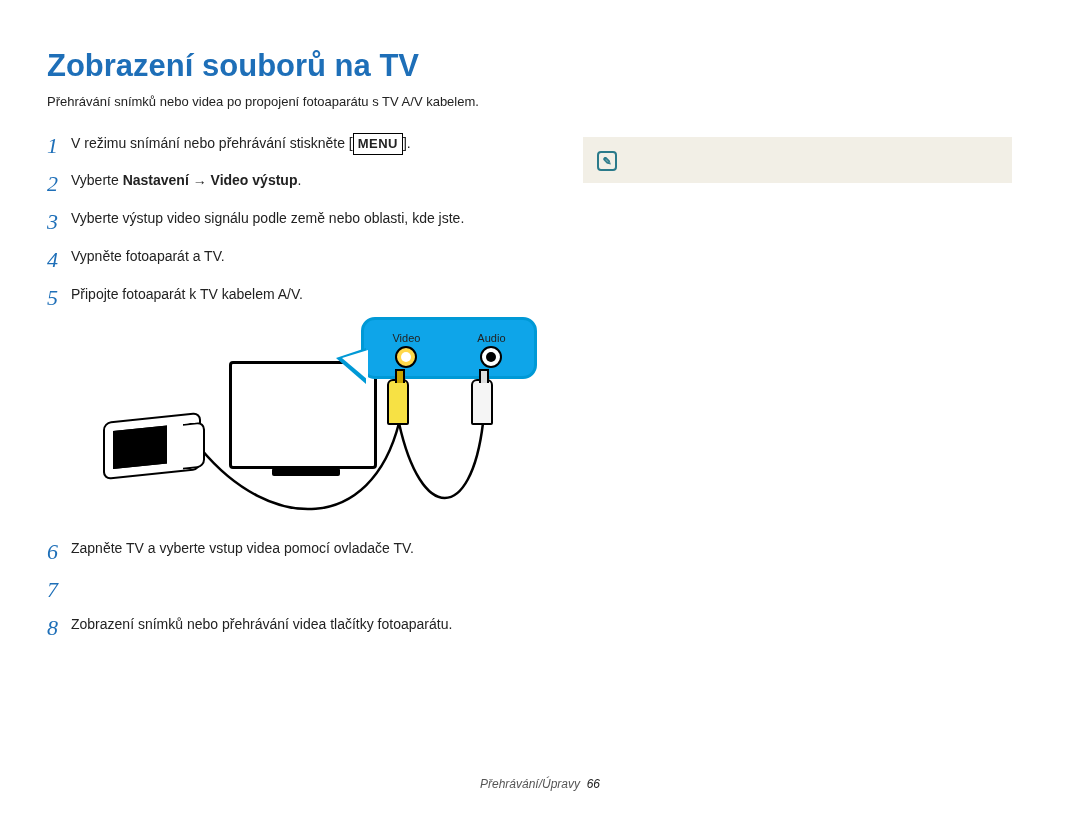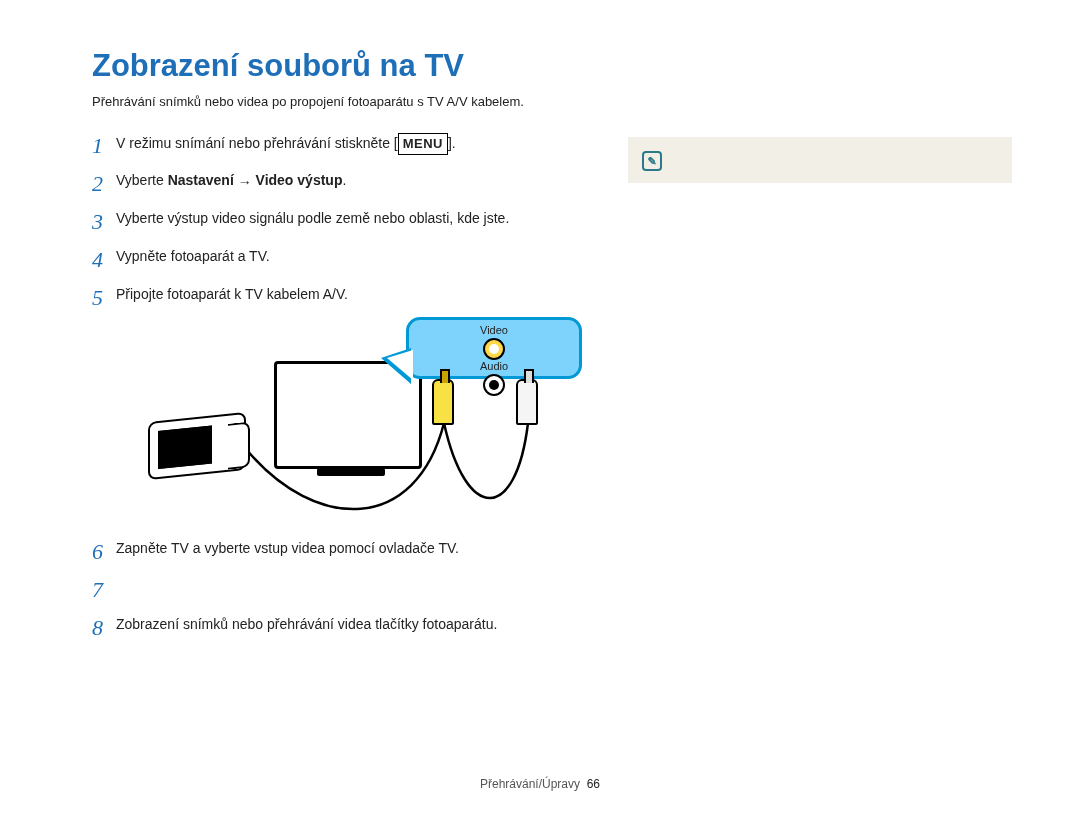--- a/index.html
+++ b/index.html
@@ -4,21 +4,21 @@
 <style>
   * { box-sizing: border-box; margin: 0; padding: 0; }
   body {
     font-family: Arial, Helvetica, sans-serif;
     background: #fff;
     width: 1080px;
     height: 815px;
     position: relative;
   }
   .page {
-    padding: 48px 68px 0 92px;
+    padding: 48px 68px 0 47px;
   }
   .title {
     color: #1e6fb8;
     font-size: 31px;
     font-weight: bold;
     margin-bottom: 10px;
   }
   .subtitle {
     font-size: 13px;
     color: #222;
@@ -143,26 +143,25 @@
     background:#000;
   }
   .callout {
     position: absolute;
     left: 290px;
     top: -6px;
     width: 176px;
     height: 62px;
     border: 3px solid #0099d6;
     border-radius: 14px;
-    background: #7dd3fc;
+    background: #0ea5e9;
     display: flex;
     justify-content: space-around;
     align-items: center;
     padding-top: 4px;
-    flex-direction: column;
   }
   .callout::before {
     content:"";
     position:absolute;
     left:-28px; top:28px;
     width:0;height:0;
     border-right: 30px solid #0099d6;
     border-top: 10px solid transparent;
     border-bottom: 26px solid transparent;
   }
@@ -266,20 +265,21 @@
     border-radius: 50%;
   }
   .footer {
     position: absolute;
     bottom: 24px;
     left: 0;
     width: 1080px;
     text-align: center;
     font-size: 12px;
     color: #555;
+    font-style: italic;
   }
   .footer .pagenum { color:#222; }
 </style>
 </head>
 <body>
 
 <div class="page">
   <h1 class="title">Zobrazení souborů na TV</h1>
   <p class="subtitle">Přehrávání snímků nebo videa po propojení fotoaparátu s TV A/V kabelem.</p>
 

